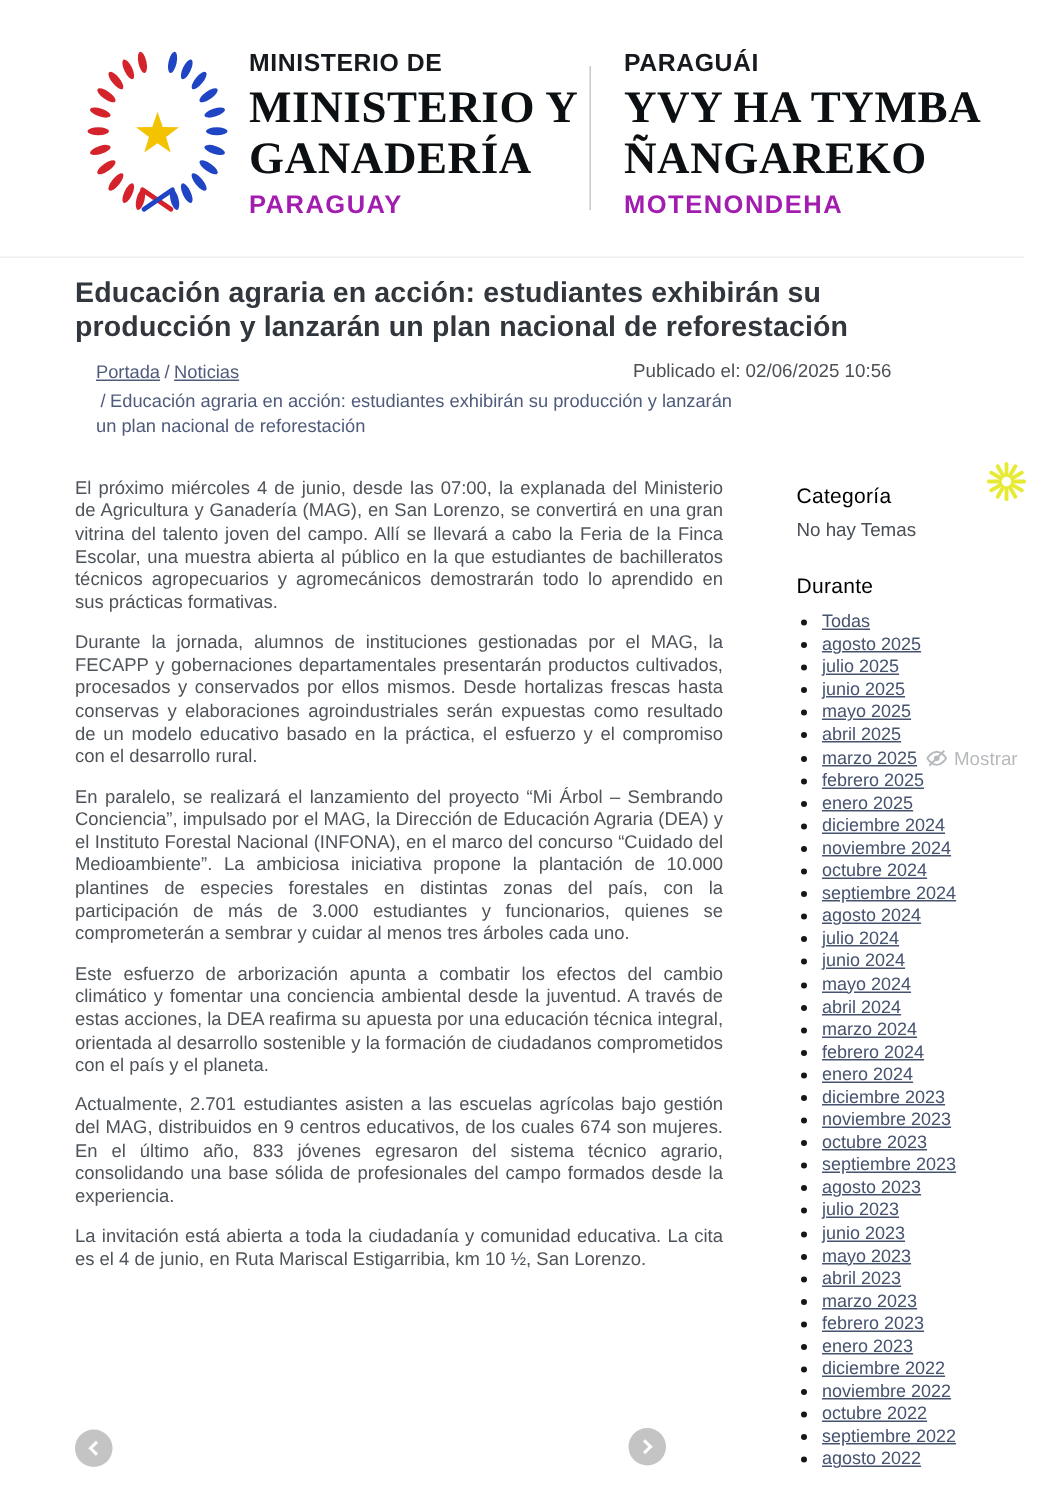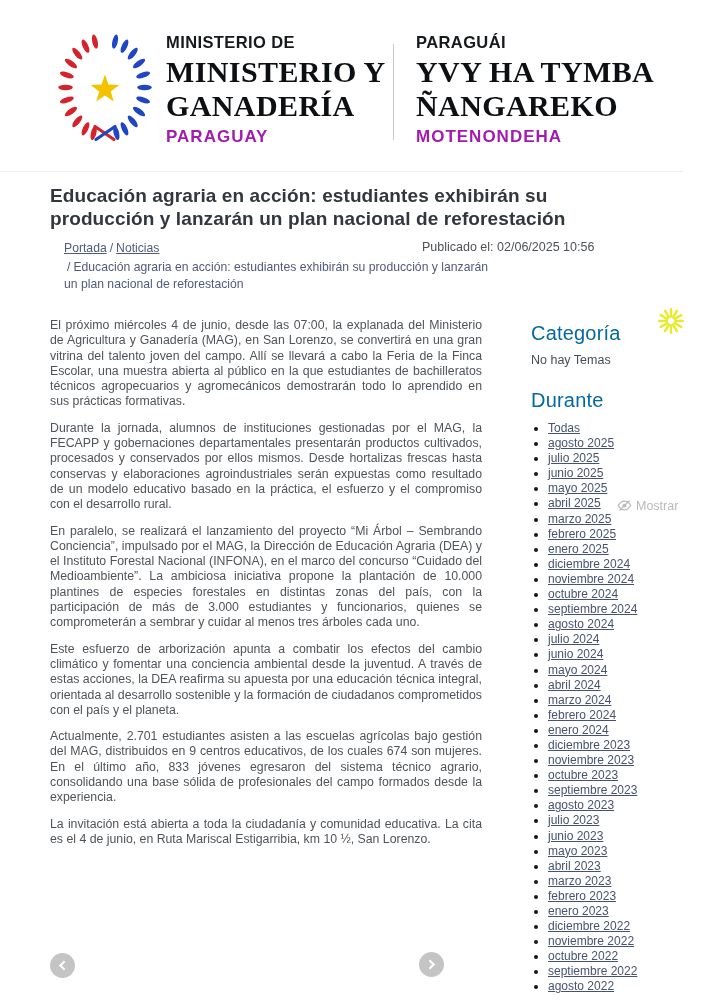--- a/index.html
+++ b/index.html
@@ -41,21 +41,21 @@
   
   .article-body {
     position: absolute; left: 50px; top: 318px; width: 432px;
     font-size: 12.3px; line-height: 15.3px; color: #4e5459;
     text-align: justify;
   }
   .article-body p { margin: 0 0 11px 0; }
 
   
   .sidebar { position: absolute; left: 531px; top: 322px; width: 150px; }
-  .sidebar h2 { font-size: 20px; font-weight: 400; color: #0369a1; letter-spacing: .2px; }
+  .sidebar h2 { font-size: 14px; font-weight: 400; color: #000000; letter-spacing: .2px; }
   .category-empty { font-size: 12.5px; color: #474e54; margin: 8px 0 22px 0; }
   .archives-heading { margin-bottom: 9px; }
   .archives-list { list-style: disc; margin: 0; padding-left: 17px; color: #15181b; }
   .archives-list li { font-size: 12px; line-height: 15.1px; }
   .archive-link { color: #46536f; text-decoration: underline; cursor: pointer; }
 
   
   .accessibility-widget { position: absolute; left: 655px; top: 306px; width: 32px; height: 32px; border: none; background: transparent; cursor: pointer; }
   .show-tooltip {
     position: absolute; left: 613px; top: 496px; height: 19px;

